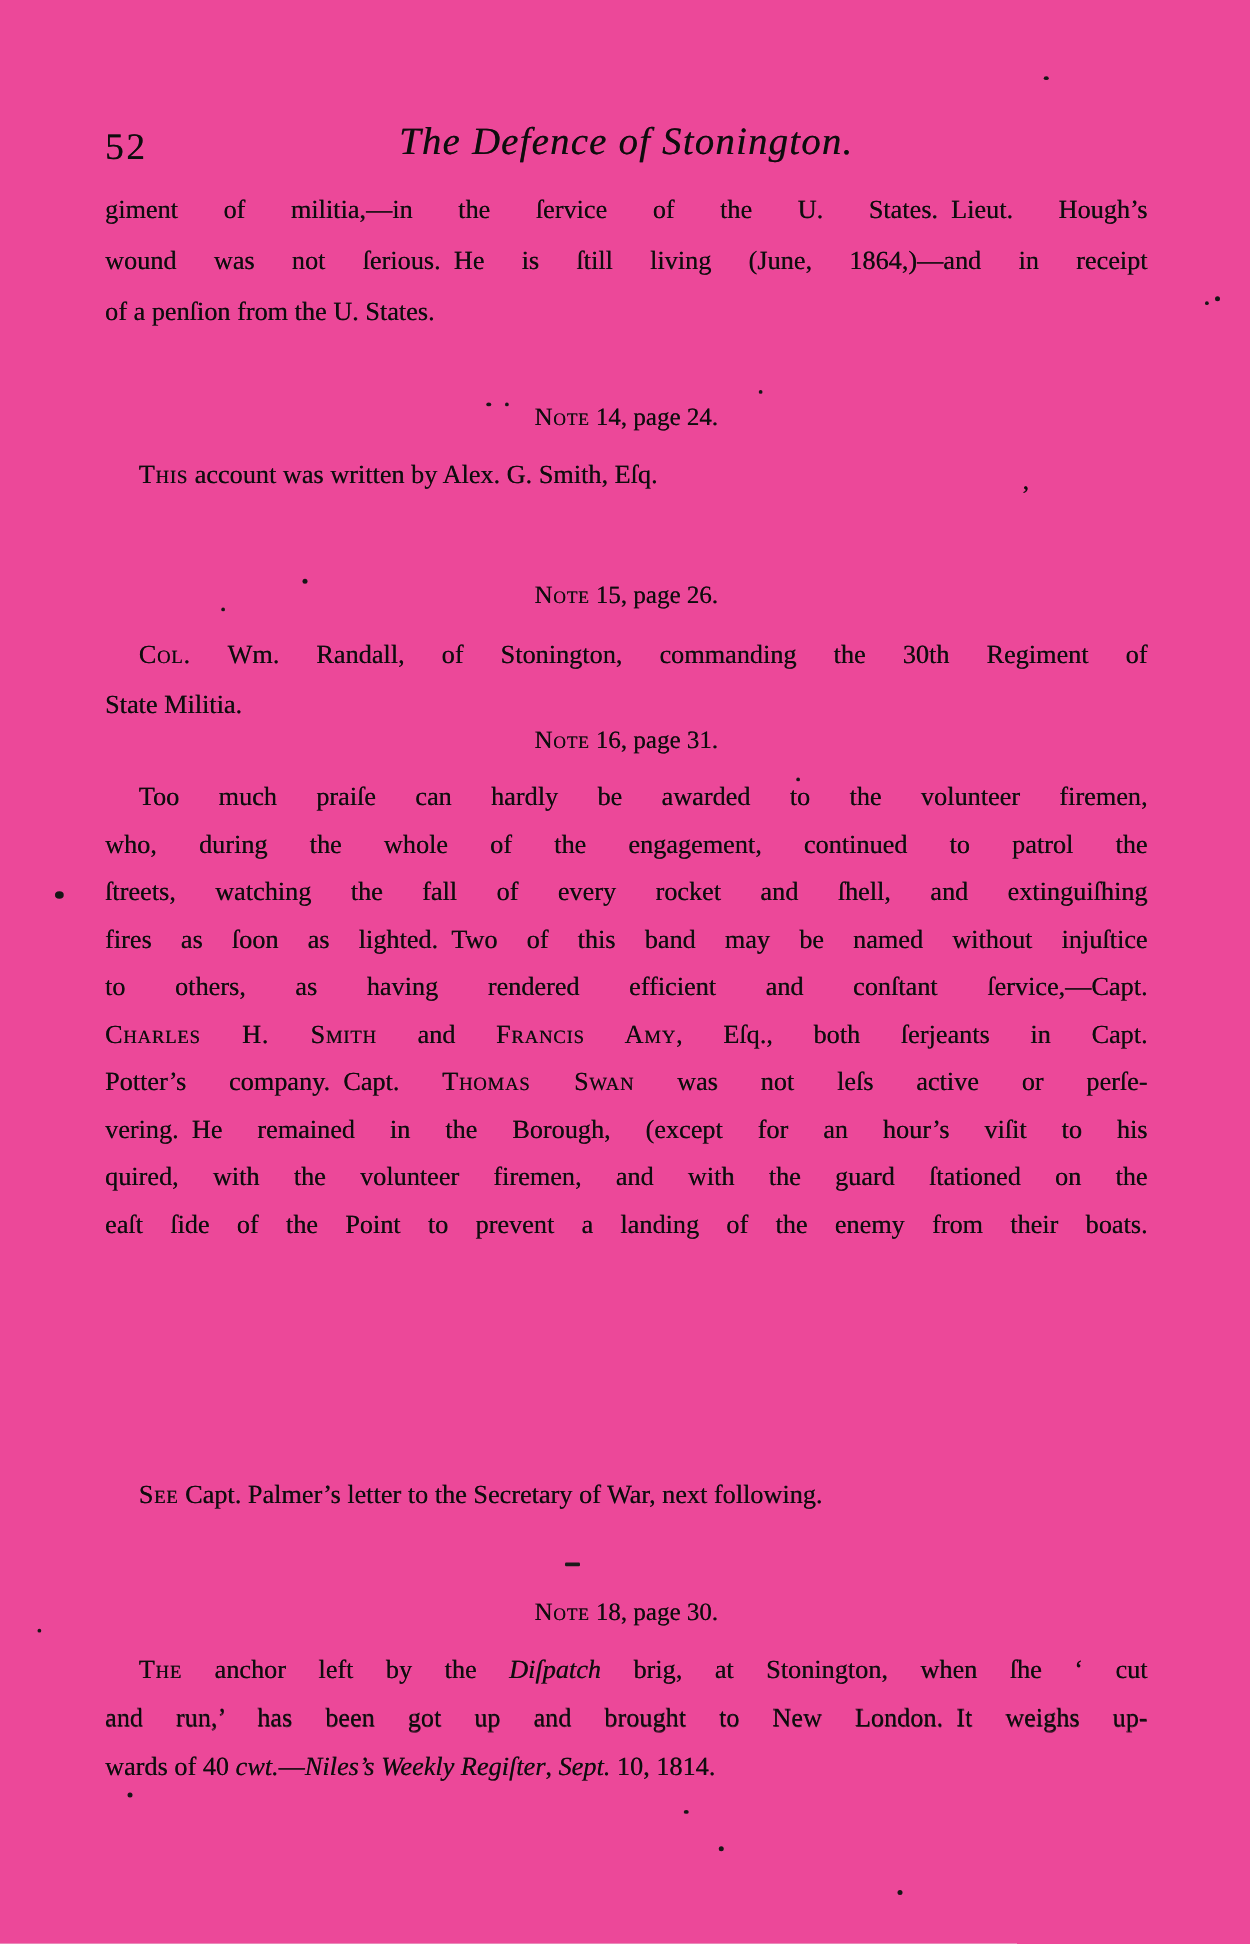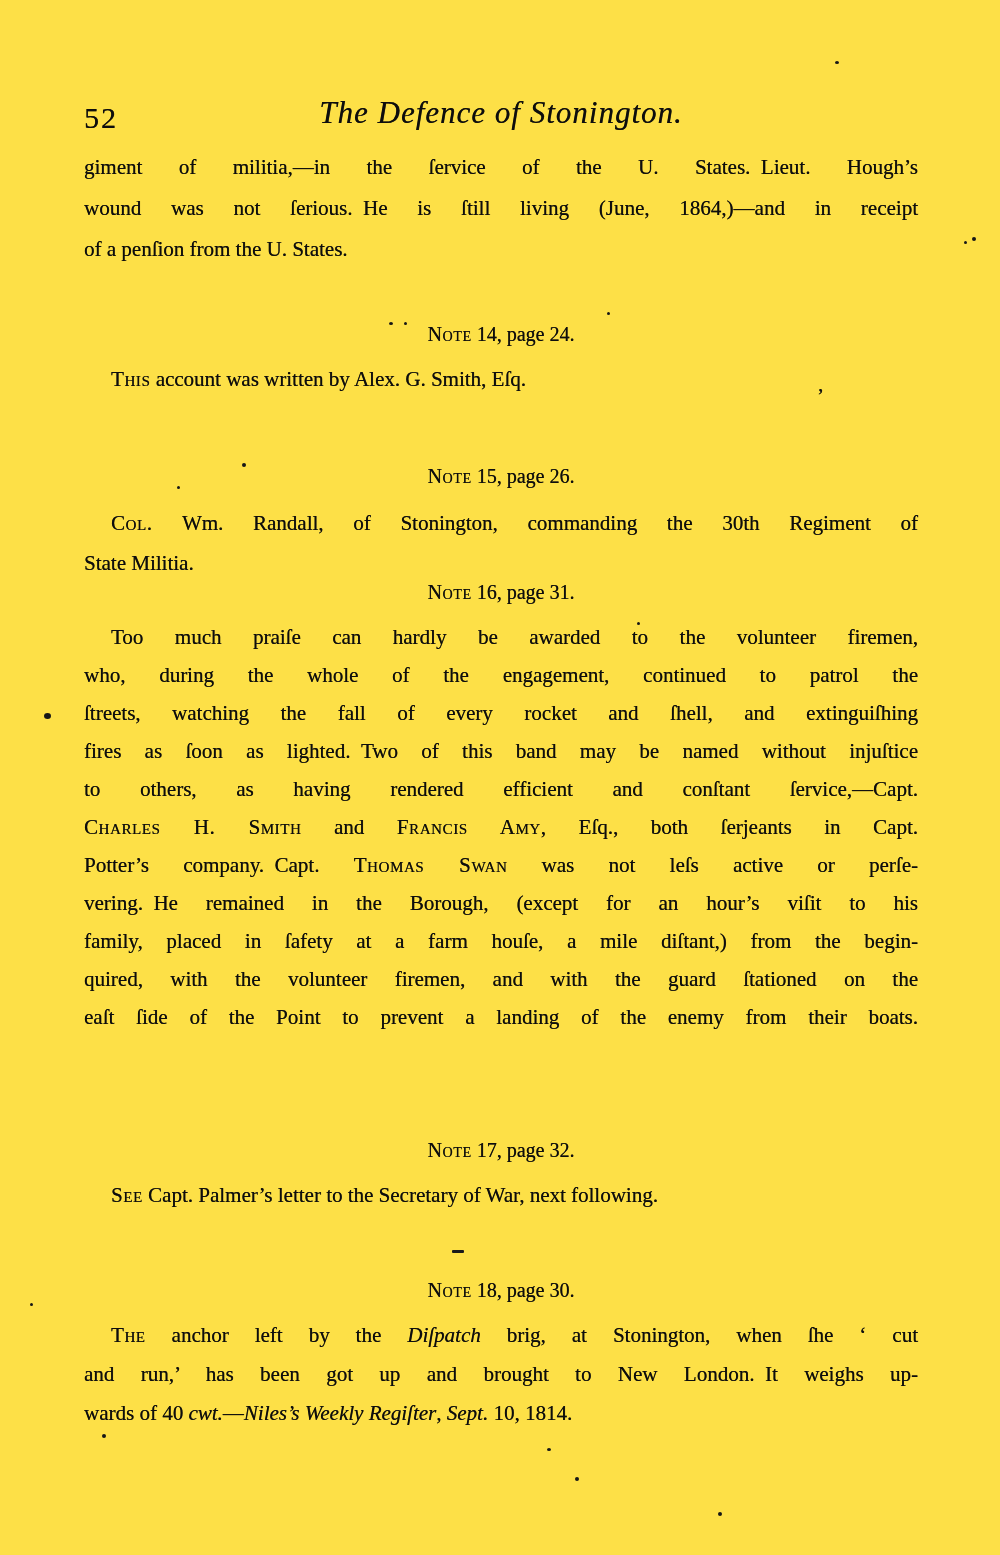--- a/index.html
+++ b/index.html
@@ -1,17 +1,17 @@
 <!DOCTYPE html>
 <html><head>
 <meta charset="utf-8">
 <style>
   html,body{margin:0;padding:0;background:#e8e8e8;}
   .page{
-    position:relative;width:1000px;height:1555px;background:#fde047;
+    position:relative;width:1000px;height:1555px;background:#ec4899;
     font-family:"Liberation Serif","DejaVu Serif",serif;color:#0d0d0d;
     overflow:hidden;margin:0 auto;
     text-shadow:0.25px 0.25px 0 rgba(10,10,10,0.75);
   }
   .hdr{position:absolute;left:84px;top:95px;width:834px;height:48px;}
   .pagenum{position:absolute;left:0;top:6px;font-size:30px;letter-spacing:2px;}
   .runtitle{
     position:absolute;left:50%;transform:translateX(-50%);top:0;
     font-style:italic;font-size:31px;white-space:nowrap;letter-spacing:1px;text-align:right;
   }
@@ -65,28 +65,24 @@
     </div>
   <div class="block just indent" style="top:618px;--lh:38px">
       <div class="line"><span>Too much praiſe can hardly be awarded to the volunteer firemen,</span></div>
       <div class="line"><span>who, during the whole of the engagement, continued to patrol the</span></div>
       <div class="line"><span>ſtreets, watching the fall of every rocket and ſhell, and extinguiſhing</span></div>
       <div class="line"><span>fires as ſoon as lighted. Two of this band may be named without injuſtice</span></div>
       <div class="line"><span>to others, as having rendered efficient and conſtant ſervice,—Capt.</span></div>
       <div class="line"><span class="sc">Charles H. Smith</span><span> and </span><span class="sc">Francis Amy</span><span>, Eſq., both ſerjeants in Capt.</span></div>
       <div class="line"><span>Potter’s company. Capt. </span><span class="sc">Thomas Swan</span><span> was not leſs active or perſe-</span></div>
       <div class="line"><span>vering. He remained in the Borough, (except for an hour’s viſit to his</span></div>
-      <div class="line"><span>family, placed in ſafety at a farm houſe, a mile diſtant,) from the begin-</span></div>
       <div class="line"><span>quired, with the volunteer firemen, and with the guard ſtationed on the</span></div>
       <div class="line"><span>eaſt ſide of the Point to prevent a landing of the enemy from their boats.</span></div>
     </div>
 
-  <div class="block heading" style="top:1136px;--lh:28px">
-      <div class="line"><span class="sc">Note</span><span> 17, page 32.</span></div>
-    </div>
   <div class="block indent last-left" style="top:1179px;--lh:32px">
       <div class="line"><span class="sc">See</span><span> Capt. Palmer’s letter to the Secretary of War, next following.</span></div>
     </div>
 
   <div class="block heading" style="top:1276px;--lh:28px">
       <div class="line"><span class="sc">Note</span><span> 18, page 30.</span></div>
     </div>
   <div class="block just indent last-left" style="top:1316px;--lh:39px">
       <div class="line"><span class="sc">The</span><span> anchor left by the </span><span class="i">Diſpatch</span><span> brig, at Stonington, when ſhe ‘ cut</span></div>
       <div class="line"><span>and run,’ has been got up and brought to New London. It weighs up-</span></div>

